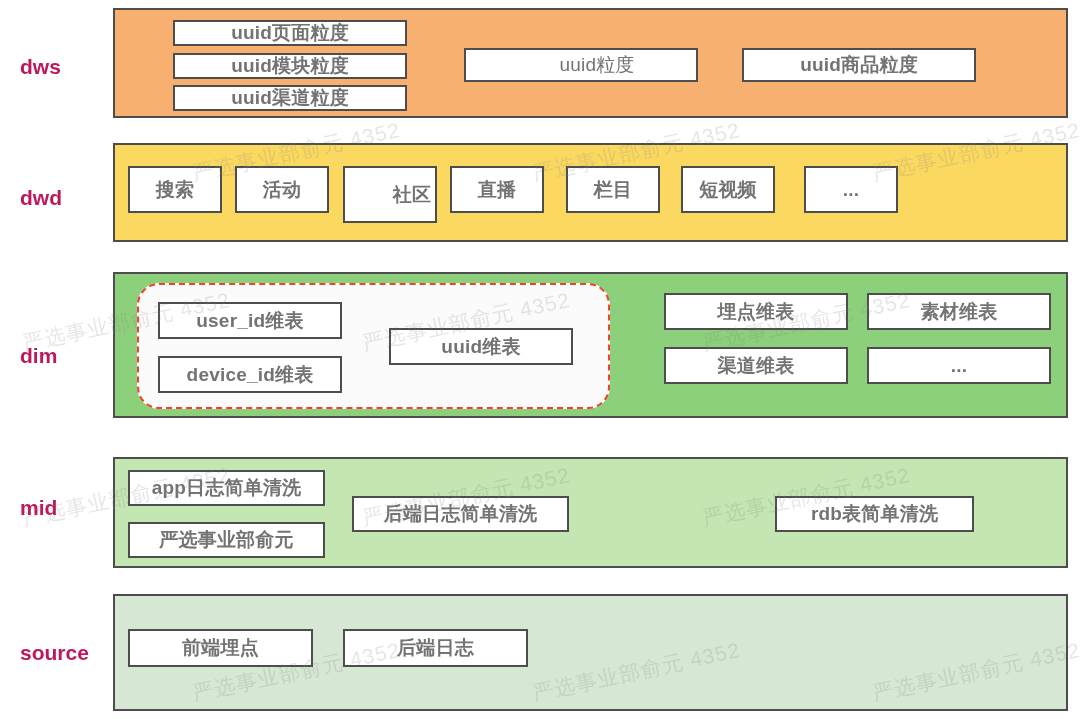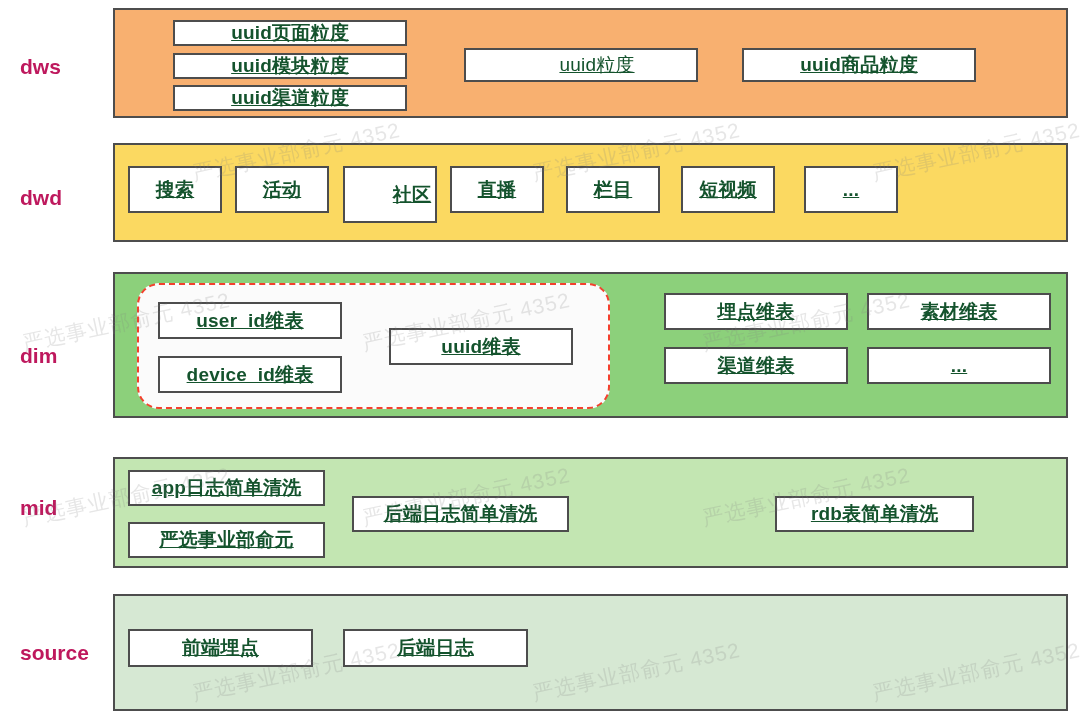--- a/index.html
+++ b/index.html
@@ -69,25 +69,24 @@
   .node {
     position: absolute;
     background: #ffffff;
     border: 2px solid #4d4d4d;
     box-sizing: border-box;
     display: flex;
     align-items: center;
     justify-content: center;
     font-size: 19px;
     font-weight: bold;
-    color: #14532d;
+    color: #737373;
     z-index: 4;
     white-space: nowrap;
     letter-spacing: 0.2px;
-    text-decoration: underline;
   }
   .node.nb { font-weight: normal; }
 
   
   .dashed-group {
     position: absolute;
     background: #fbfbfb;
     border: 2px dashed #f4402e;
     border-radius: 22px;
     box-sizing: border-box;

